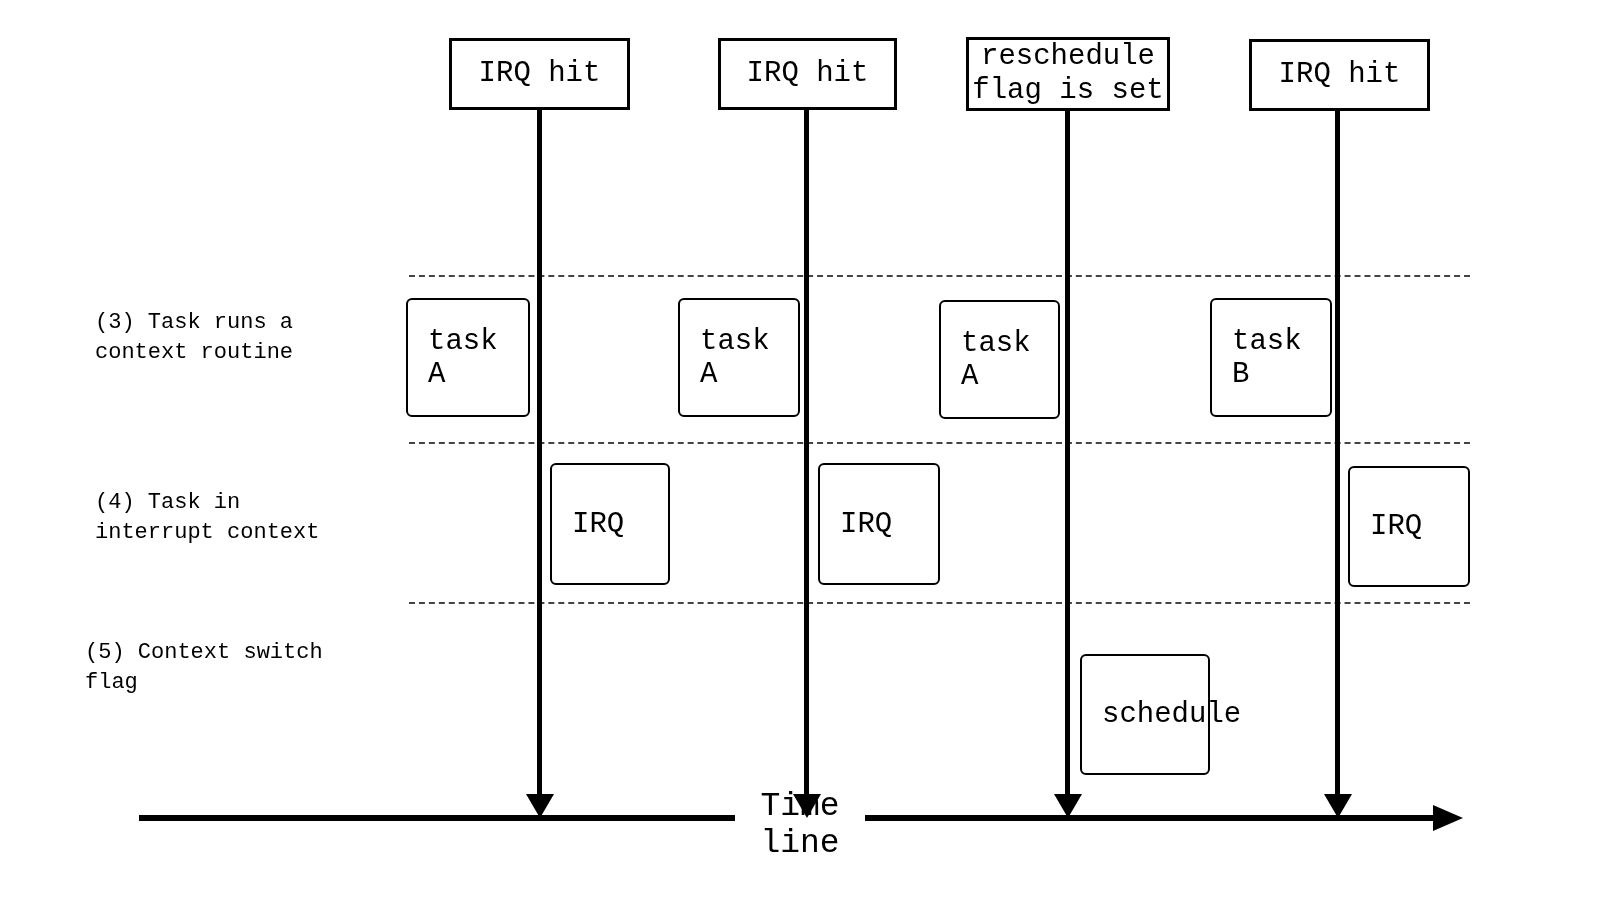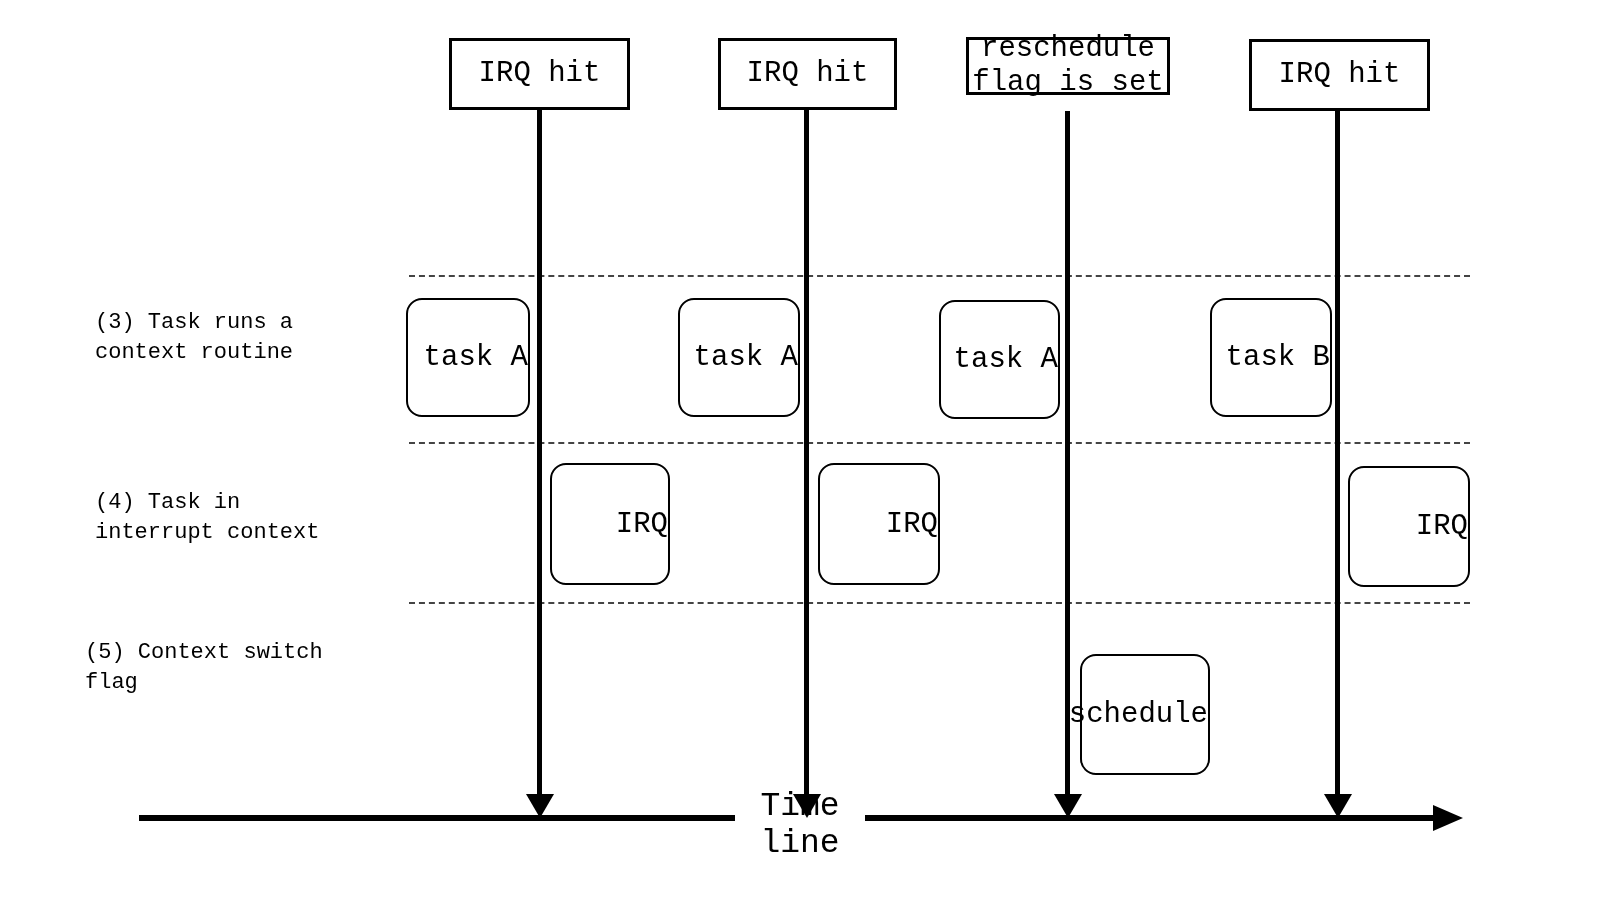--- a/index.html
+++ b/index.html
@@ -21,21 +21,21 @@
     display: flex;
     align-items: center;
     justify-content: center;
     text-align: center;
     font-size: 29px;
     line-height: 1.18;
     z-index: 4;
   }
   .ev0 { left: 449px; top: 38px; width: 181px; height: 72px; }
   .ev1 { left: 718px; top: 38px; width: 179px; height: 72px; }
-  .ev2 { left: 966px; top: 37px; width: 204px; height: 58px; }
+  .ev2 { left: 966px; top: 37px; width: 204px; height: 74px; }
   .ev3 { left: 1249px; top: 39px; width: 181px; height: 72px; }
 
   
   .varrow { position: absolute; width: 5px; background: #000000; z-index: 3; }
   .va0 { left: 537px; top: 110px; height: 686px; }
   .va1 { left: 804px; top: 110px; height: 686px; }
   .va2 { left: 1065px; top: 111px; height: 685px; }
   .va3 { left: 1335px; top: 111px; height: 685px; }
   .vhead {
     position: absolute;
@@ -74,27 +74,28 @@
   .ll0 { left: 95px;  top: 308px; width: 300px; }
   .ll1 { left: 95px;  top: 488px; width: 305px; }
   .ll2 { left: 85px;  top: 638px; width: 330px; }
   .lanelabel span { display: block; }
 
   
   .rbox {
     position: absolute;
     box-sizing: border-box;
     border: 2px solid #000000;
-    border-radius: 16px;
+    border-radius: 6px;
     background: #ffffff;
     display: flex;
     align-items: center;
-    justify-content: flex-end;
+    justify-content: flex-start;
     font-size: 29px;
     z-index: 2;
+    padding-left: 20px;
   }
   .rb-taskA1 { left: 406px;  top: 298px; width: 124px; height: 119px; }
   .rb-taskA2 { left: 678px;  top: 298px; width: 122px; height: 119px; }
   .rb-taskA3 { left: 939px;  top: 300px; width: 121px; height: 119px; }
   .rb-taskB  { left: 1210px; top: 298px; width: 122px; height: 119px; }
   .rb-irq1   { left: 550px;  top: 463px; width: 120px; height: 122px; }
   .rb-irq2   { left: 818px;  top: 463px; width: 122px; height: 122px; }
   .rb-irq3   { left: 1348px; top: 466px; width: 122px; height: 121px; }
   .rb-sched  { left: 1080px; top: 622px; width: 130px; height: 121px; margin-top: 32px; }
 

